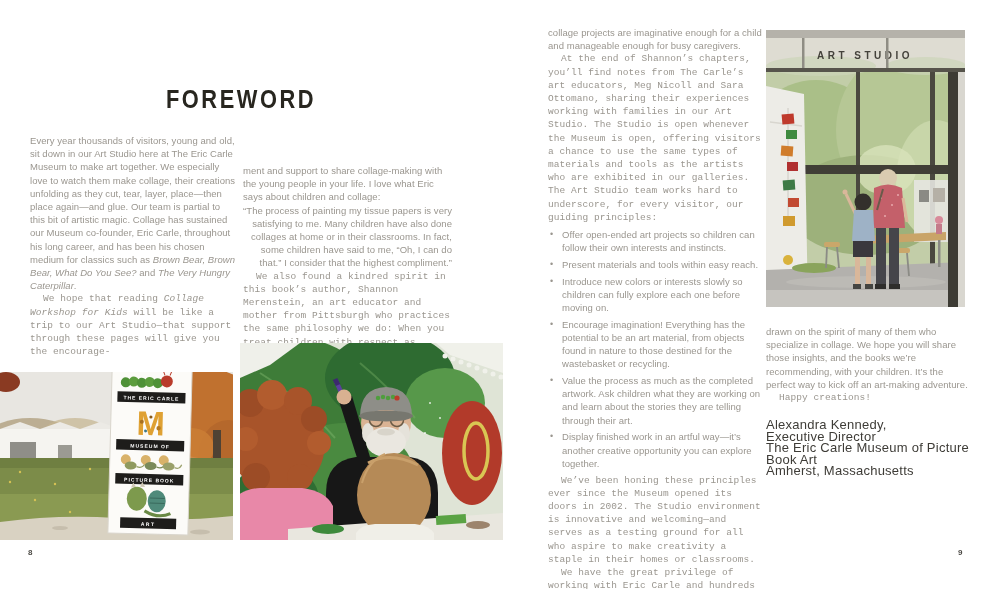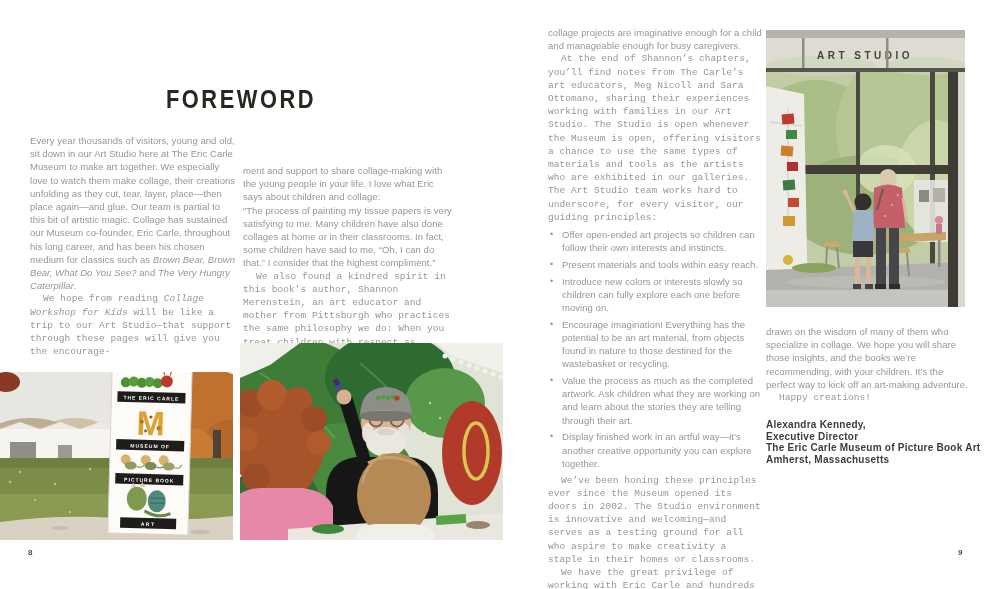--- a/index.html
+++ b/index.html
@@ -12,26 +12,26 @@
   .it { font-style:italic; }
   h1.foreword { position:absolute; left:30px; top:84px; width:422px; text-align:center;
                 font-size:26px; font-weight:bold; letter-spacing:3px; color:#28261f;
                 transform:scaleX(.84); transform-origin:center;
                 font-family:"Liberation Sans", sans-serif; }
   .col { position:absolute; }
   #col1 { left:30px;  top:134px; width:207px; }
   #col2 { left:243px; top:134px; width:209px;margin-top:30px; }
   #rcol { left:548px; top:26px;  width:214px; }
   #below-photo { left:766px; top:325px; width:207px; }
-  .quote { margin:4px 6px 4px 15px; }
+  .quote { margin:4px 6px 4px 15px;text-align:right; }
   ul.principles { list-style:none; margin:4px 0 1px 0; }
   ul.principles li { display:flex; margin-bottom:3.5px; }
   ul.principles .blt { flex:none; width:14px; padding-left:2px; font-size:9px; color:#9a968f; }
   #signature { position:absolute; left:766px; top:419px; width:220px;
-               font-size:10px; font-weight:bold; line-height:11.6px;
+               font-size:13px; font-weight:normal; line-height:11.6px;
                letter-spacing:.25px; color:#3e3c37; }
   .pagenum { position:absolute; top:548px; font-size:8px; font-weight:bold; color:#4d4b46; }
   #pn8 { left:28px; }
   #pn9 { left:958px; }
   figure { position:absolute; }
   figure svg { display:block; }
   svg text { font-family:"Liberation Sans", sans-serif; }
   #photo-museum { left:0;     top:372px; }
   #photo-carle  { left:240px; top:343px; }
   #photo-studio { left:766px; top:30px; }
@@ -39,21 +39,21 @@
 </head>
 <body>
 
 <div class="spread">
 
   <section>
     <h1 class="foreword">FOREWORD</h1>
 
     <div class="col body-text" id="col1">
       <p><span>Every year thousands of visitors, young and old, sit down in our Art Studio here at The Eric Carle Museum to make art together. We especially love to watch them make collage, their creations unfolding as they cut, tear, layer, place—then place again—and glue. Our team is partial to this bit of artistic magic. Collage has sustained our Museum co-founder, Eric Carle, throughout his long career, and has been his chosen medium for classics such as </span><span class="it">Brown Bear, Brown Bear, What Do You See?</span><span> and </span><span class="it">The Very Hungry Caterpillar</span><span>.</span></p>
-      <p class="ind"><span>We hope from reading </span><span class="it">Collage Workshop for Kids</span><span> will be like a trip to our Art Studio—that support through these pages will give you the encourage-</span></p>
+      <p class="ind"><span>We hope that reading </span><span class="it">Collage Workshop for Kids</span><span> will be like a trip to our Art Studio—that support through these pages will give you the encourage-</span></p>
     </div>
 
     <div class="col body-text" id="col2">
       <p>ment and support to share collage-making with the young people in your life. I love what Eric says about children and collage:</p>
       <p class="quote">“The process of painting my tissue papers is very satisfying to me. Many children have also done collages at home or in their classrooms. In fact, some children have said to me, “Oh, I can do that.” I consider that the highest compliment.”</p>
       <p class="ind">We also found a kindred spirit in this book’s author, Shannon Merenstein, an art educator and mother from Pittsburgh who practices the same philosophy we do: When you treat children with respect as artists, wonderful things happen. Her</p>
     </div>
 
     <figure id="photo-museum">
       <svg width="233" height="168" viewBox="0 0 233 168">
@@ -346,21 +346,21 @@
           <rect x="99" y="254" width="8" height="5" fill="#444441"></rect>
         </g>
         <circle cx="173" cy="190" r="4" fill="#d88a9a"></circle>
         <rect x="170" y="194" width="6" height="10" fill="#c47a8a"></rect>
         <rect x="182" y="42" width="10" height="235" fill="#3d3b34"></rect>
         <rect x="192" y="42" width="7" height="235" fill="#d9d7d0"></rect>
       </svg>
     </figure>
 
     <div class="col body-text" id="below-photo">
-      <p>drawn on the wisdom of many of them who specialize in collage. We hope you will share those insights, and the books we’re recommending, with your children. It’s the perfect way to kick off an art-making adventure.</p>
+      <p>drawn on the spirit of many of them who specialize in collage. We hope you will share those insights, and the books we’re recommending, with your children. It’s the perfect way to kick off an art-making adventure.</p>
       <p class="ind">Happy creations!</p>
     </div>
 
     <div id="signature">
       <div>Alexandra Kennedy,</div>
       <div>Executive Director</div>
       <div>The Eric Carle Museum of Picture Book Art</div>
       <div>Amherst, Massachusetts</div>
     </div>
 

